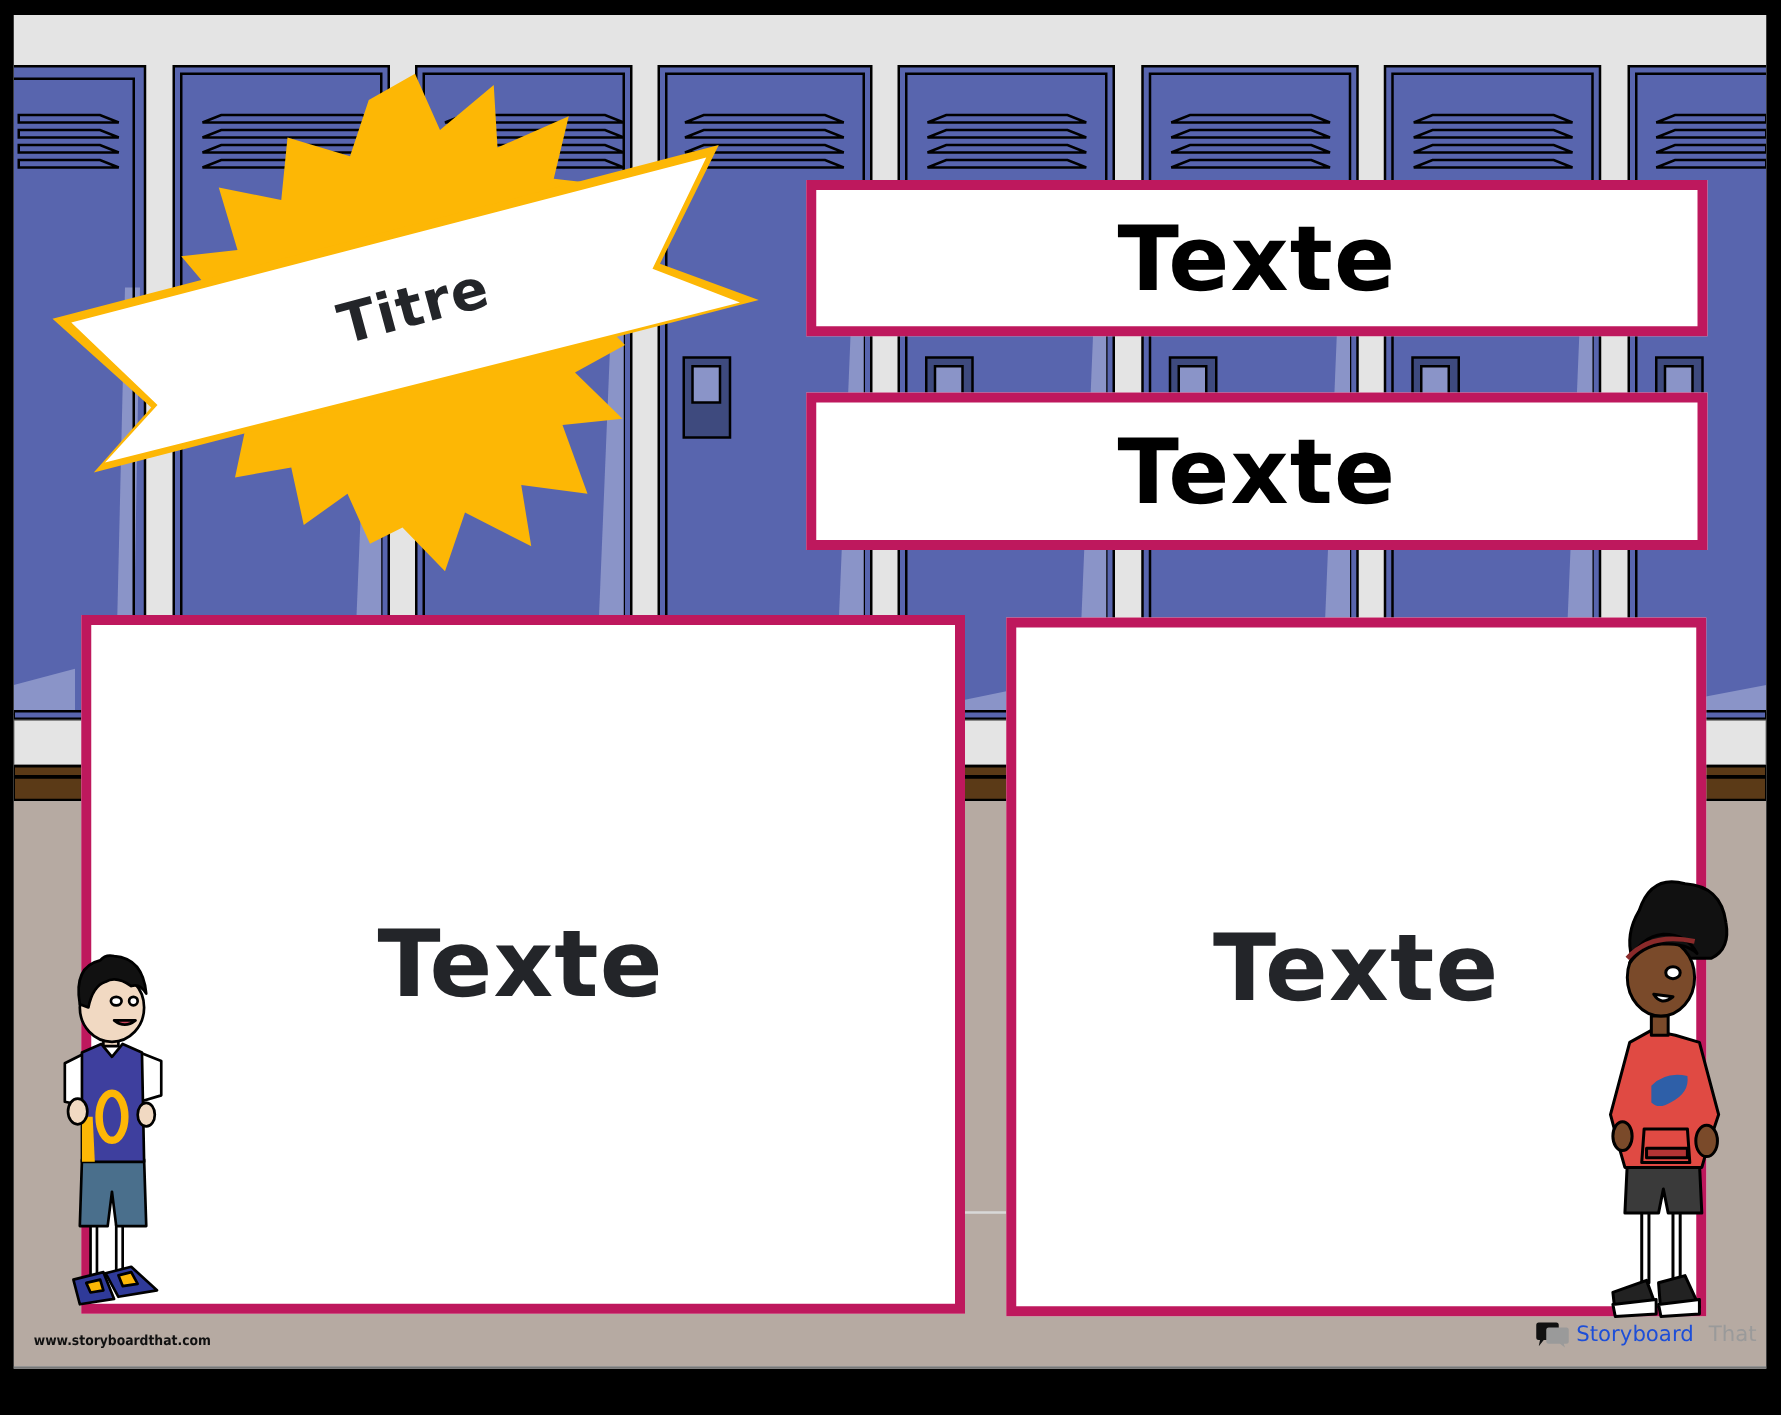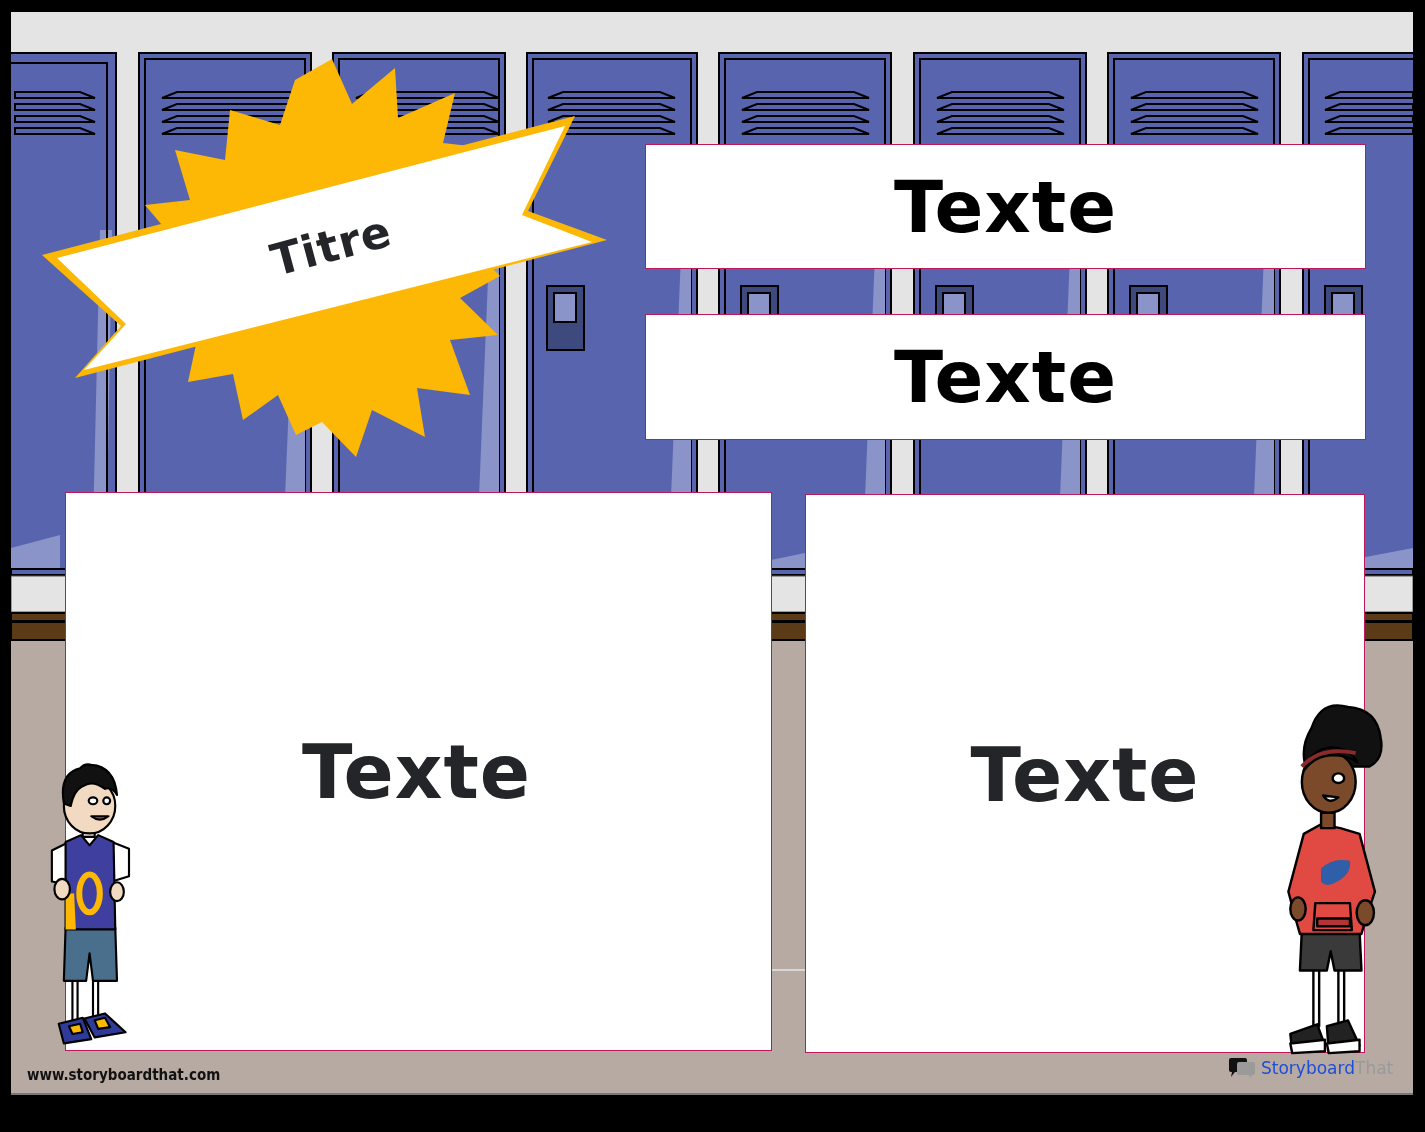--- a/index.html
+++ b/index.html
@@ -1,27 +1,27 @@
 <!DOCTYPE html>
 <html><head>
 <meta charset="utf-8">
 <style>
   html, body { margin: 0; padding: 0; }
   body { width: 1425px; height: 1132px; background: #000; position: relative; overflow: hidden; font-family: "DejaVu Sans", sans-serif; }
   #canvas { position: absolute; left: 11px; top: 12px; width: 1402px; height: 1081px; background: #e4e4e4; overflow: hidden; border-bottom: 2px solid #777; }
   .abs { position: absolute; }
   #scene { position: absolute; left: 0; top: 0; }
-  .textbox { position: absolute; background: #fff; border: 1px solid #be185d; box-sizing: border-box; display: flex; align-items: center; justify-content: center; }
+  .textbox { position: absolute; background: #fff; border: 8px solid #be185d; box-sizing: border-box; display: flex; align-items: center; justify-content: center; }
   .textbox span { font-family: "DejaVu Sans", sans-serif; font-weight: bold; letter-spacing: 1px; }
   .tb-top span { font-size: 72px; color: #000; }
   .tb-big span { font-size: 74px; color: #232529; }
-  #watermark-url { position: absolute; left: 16px; top: 1054px; font-family: "DejaVu Sans Condensed", "DejaVu Sans", sans-serif; font-weight: bold; font-size: 15px; color: #111; }
+  #watermark-url { position: absolute; left: 16px; top: 1054px; font-family: "DejaVu Sans Condensed", "DejaVu Sans", sans-serif; font-weight: bold; font-size: 11px; color: #111; }
   #logo { position: absolute; left: 1216px; top: 1045px; display: flex; align-items: center; gap: 4px; }
   #logo .l1 { font-family: "DejaVu Sans", sans-serif; font-size: 17px; color: #1d4ed8; }
-  #logo .l2 { font-family: "DejaVu Sans", sans-serif; font-size: 17px; color: #9a9a9a; }
+  #logo .l2 { font-family: "DejaVu Sans", sans-serif; font-size: 17px; color: #9a9a9a; padding-left: 12px; }
 </style>
 </head>
 <body>
 
 <div id="canvas">
 
   <svg id="scene" width="1402" height="1081" viewBox="11 12 1402 1081">
 
     <rect x="11" y="12" width="1402" height="1081" fill="#e4e4e4"></rect>
 

